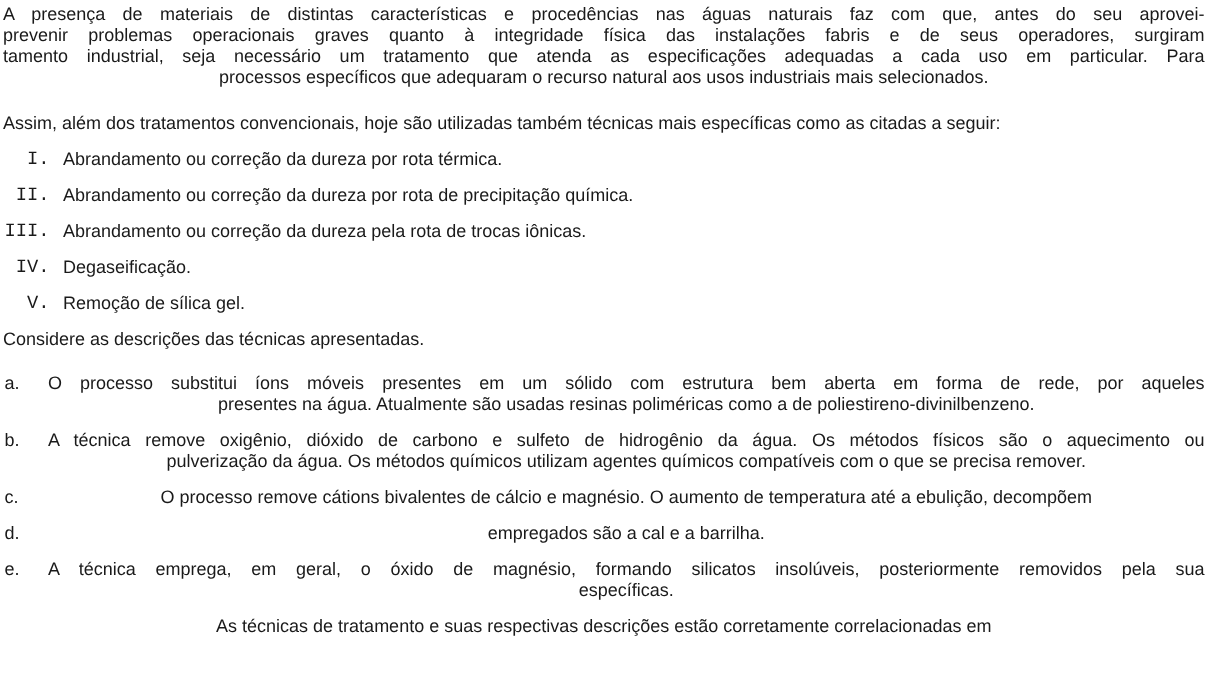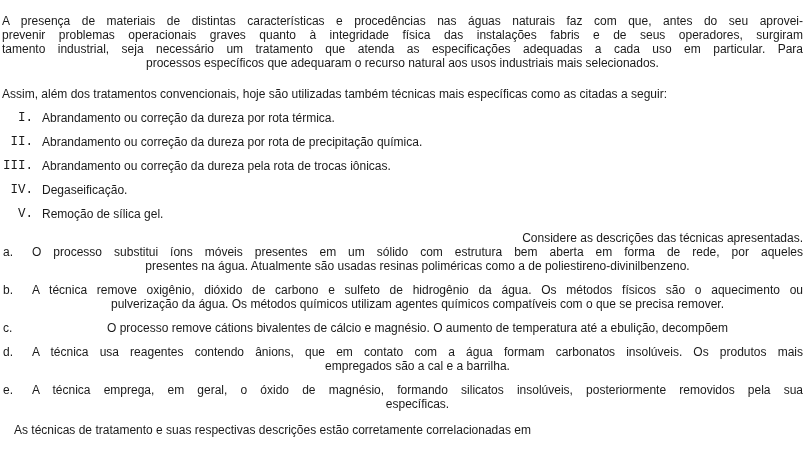--- a/index.html
+++ b/index.html
@@ -10,36 +10,36 @@
   body {
     width: 805px;
     height: 452px;
     overflow: hidden;
     font-family: "Liberation Sans", sans-serif;
     font-size: 12px;
     line-height: 14px;
     color: #1a1a1a;
   }
   .page {
-    padding: 14px 2px 0 2px;
+    padding: 2px 2px 0 2px;
     width: 801px;
   }
   
   .jl {
     text-align: center;
     white-space: normal;
   }
   .justify .jl:not(:last-child) {
     text-align: justify;
     text-align-last: justify;
   }
   .para { margin: 0; }
   .intro { margin-bottom: 17px; }
   .tech-intro { margin-bottom: 10px; }
-  .desc-intro { margin-bottom: 0; text-align: right; }
+  .desc-intro { margin-bottom: 15px; }
   .list { margin: 0; }
   .roman-item {
     display: flex;
     margin-bottom: 10px;
   }
   .roman-marker {
     flex: 0 0 31px;
     text-align: right;
     font-family: "Liberation Mono", monospace;
     font-size: 12.5px;
@@ -54,21 +54,21 @@
     margin-bottom: 10px;
     padding-left: 1px;
   }
   .letter-marker {
     flex: 0 0 29px;
     text-align: left;
   }
   .letter-text {
     flex: 1;
   }
-  .closing { margin: 12px; }
+  .closing { margin: 0; text-align: center; }
 </style>
 </head>
 <body>
 
 <div class="page">
 
   <div class="para intro justify">
       <div class="jl">A presença de materiais de distintas características e procedências nas águas naturais faz com que, antes do seu aprovei-</div>
       <div class="jl">prevenir problemas operacionais graves quanto à integridade física das instalações fabris e de seus operadores, surgiram</div>
       <div class="jl">tamento industrial, seja necessário um tratamento que atenda as especificações adequadas a cada uso em particular. Para</div>
@@ -119,21 +119,20 @@
     </div>
     <div class="letter-item">
       <span class="letter-marker">c.</span>
       <span class="letter-text justify">
           <div class="jl">O processo remove cátions bivalentes de cálcio e magnésio. O aumento de temperatura até a ebulição, decompõem</div>
         </span>
     </div>
     <div class="letter-item">
       <span class="letter-marker">d.</span>
       <span class="letter-text justify">
-          <div class="jl">A técnica usa reagentes contendo ânions, que em contato com a água formam carbonatos insolúveis. Os produtos mais</div>
           <div class="jl">empregados são a cal e a barrilha.</div>
         </span>
     </div>
     <div class="letter-item">
       <span class="letter-marker">e.</span>
       <span class="letter-text justify">
           <div class="jl">A técnica emprega, em geral, o óxido de magnésio, formando silicatos insolúveis, posteriormente removidos pela sua</div>
           <div class="jl">específicas.</div>
         </span>
     </div>

